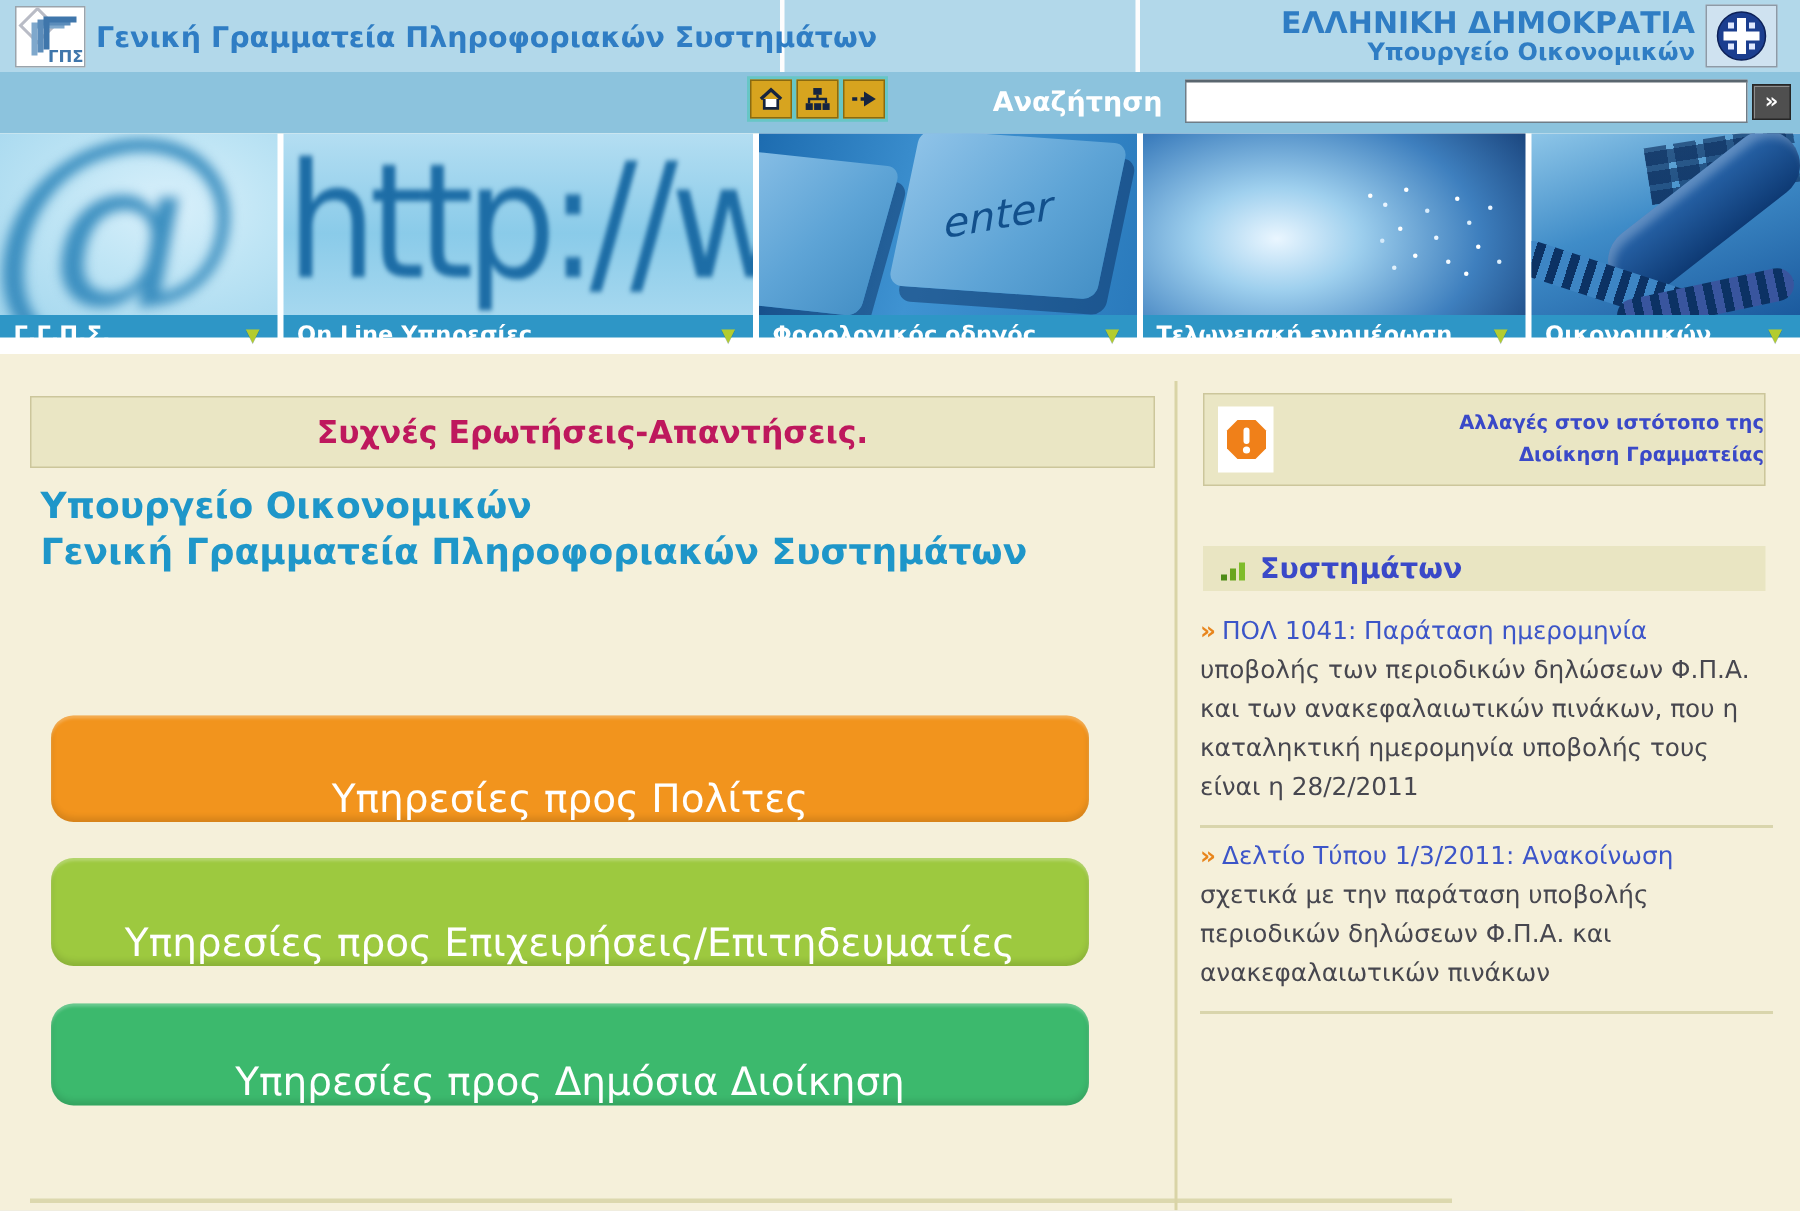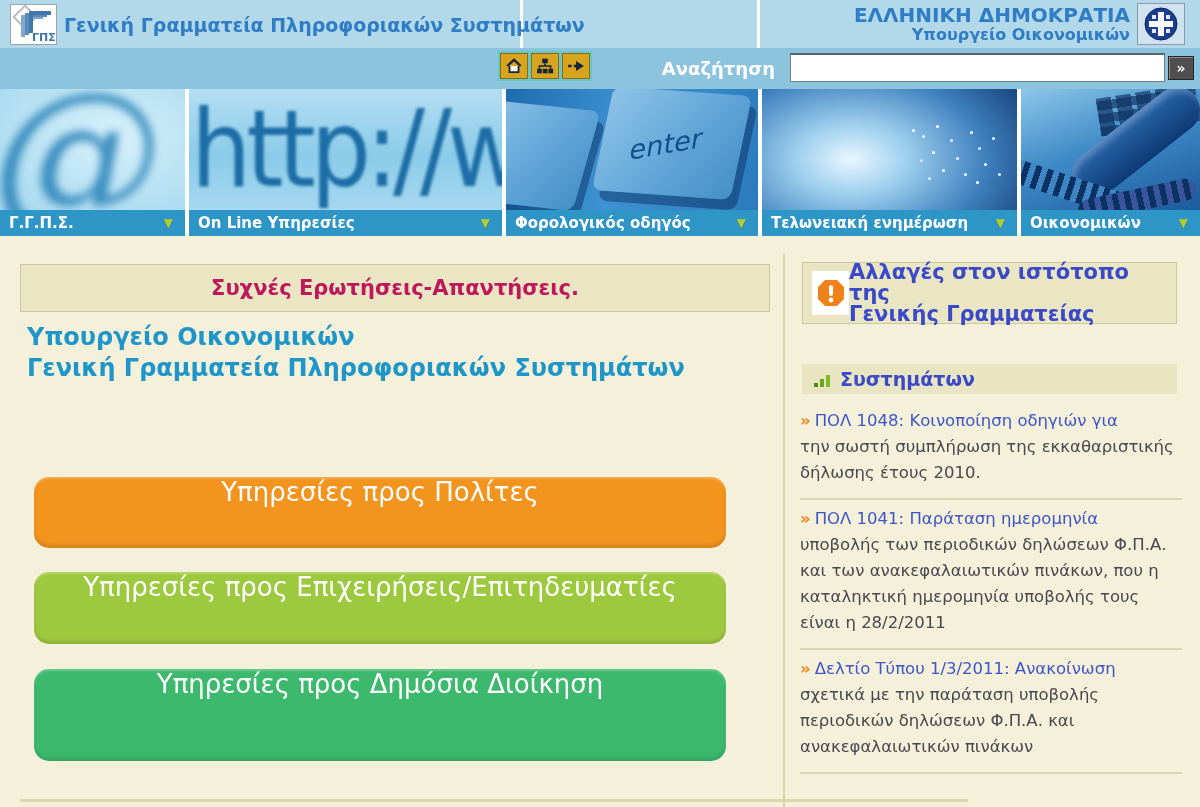--- a/index.html
+++ b/index.html
@@ -44,38 +44,38 @@
   .seg5 { left:1021px; width:179px; background:linear-gradient(160deg,#8ec6e8 0%, #3f8cc8 45%, #1b5a9e 100%); }
   .keypad { position:absolute; right:2px; top:2px; width:100px; height:38px; transform:rotate(-9deg);
     background-image:repeating-linear-gradient(90deg, rgba(13,48,96,.65) 0 15px, transparent 15px 20px),
                      repeating-linear-gradient(0deg, rgba(13,48,96,.65) 0 9px, transparent 9px 13px); }
   .handset { position:absolute; left:40px; top:30px; width:150px; height:46px; border-radius:24px; background:linear-gradient(180deg,#2a68ae,#0e3a74); transform:rotate(-38deg); box-shadow:inset 0 6px 6px rgba(255,255,255,.25); }
   .cord { position:absolute; left:-14px; top:88px; width:130px; height:24px; border-radius:12px; transform:rotate(18deg); background:repeating-linear-gradient(90deg,#0c3264 0 6px, #3d85c4 6px 12px); }
   .cord2 { position:absolute; left:56px; top:100px; width:120px; height:22px; border-radius:11px; transform:rotate(-12deg); background:repeating-linear-gradient(90deg,#0c3264 0 6px, #39559e 6px 12px); }
 
   
   .navbar { position:absolute; left:0; top:210px; width:1200px; height:26px; background:#ffffff; }
-  .nav-cell { position:absolute; top:0; height:26px; background:#2e96c6; color:#fff; font-weight:bold; font-size:15px; line-height:26px; padding-left:9px; cursor:pointer; }
+  .nav-cell { position:absolute; top:0; height:15px; background:#2e96c6; color:#fff; font-weight:bold; font-size:15px; line-height:26px; padding-left:9px; cursor:pointer; }
   .nav-cell .tri { position:absolute; right:12px; top:0; line-height:26px; font-size:12px; color:#b3cc2f; text-shadow:0 1px 0 rgba(0,60,90,.35); }
 
   
   .faq-box { position:absolute; left:20px; top:264px; width:750px; height:48px; background:#eae6c4; border:1px solid #ccc69b; display:flex; align-items:center; justify-content:center; }
   .faq-box a { color:#be185d; font-weight:bold; font-size:21px; text-decoration:none; cursor:pointer; }
   .main-heading { position:absolute; left:27px; top:322px; color:#1e96c9; font-size:24px; font-weight:bold; line-height:31px; }
-  .big-btn { position:absolute; left:34px; width:692px; border-radius:15px; display:flex; align-items:flex-start; justify-content:center; color:#fff; font-size:26px; cursor:pointer; box-shadow:inset 0 2px 2px rgba(255,255,255,.25), inset 0 -3px 4px rgba(0,0,0,.12); }
+  .big-btn { position:absolute; left:34px; width:692px; border-radius:15px; display:flex; align-items:flex-end; justify-content:center; color:#fff; font-size:26px; cursor:pointer; box-shadow:inset 0 2px 2px rgba(255,255,255,.25), inset 0 -3px 4px rgba(0,0,0,.12); }
   .btn1 { top:477px; height:71px; }
   .btn2 { top:572px; height:72px; }
-  .btn3 { top:669px; height:92px; }
+  .btn3 { top:669px; height:68px; }
   .left-bottom-rule { position:absolute; left:20px; top:799px; width:948px; height:3px; background:#dcd8ae; }
 
   
   .col-divider { position:absolute; left:783px; top:254px; width:2px; height:553px; background:#d9d4a6; }
   .alert-box { position:absolute; left:802px; top:262px; width:375px; height:62px; background:#eae6c4; border:1px solid #ccc69b; display:flex; align-items:center; }
   .alert-icon-box { width:37px; height:44px; background:#fff; margin-left:9px; display:flex; align-items:center; justify-content:center; flex:none; }
-  .alert-text { flex:1; text-align:left; font-weight:bold; font-size:21px; line-height:21px; color:#3a49c8; cursor:pointer; }
+  .alert-text { flex:1; text-align:right; font-weight:bold; font-size:13px; line-height:21px; color:#3a49c8; cursor:pointer; }
   .section-bar { position:absolute; left:802px; top:364px; width:375px; height:30px; background:#e9e5c2; display:flex; align-items:center; }
   .section-bar .chart-ic { margin-left:10px; flex:none; }
   .section-bar .ttl { margin-left:8px; font-size:19px; font-weight:bold; color:#3a49c8; }
   .news { position:absolute; left:800px; top:402px; width:382px; font-size:16.5px; line-height:26px; }
   .news-item { padding:6px 0 12px; border-bottom:2px solid #d9d5ac; }
   .news-item .b { color:#e8851c; font-weight:bold; margin-right:4px; }
   .news-item .lead { color:#3c55c8; text-decoration:none; cursor:pointer; }
   .news-item .rest { display:block; color:#47474f; }
 </style>
 </head>
@@ -217,39 +217,35 @@
   <div class="alert-box">
     <div class="alert-icon-box">
       <svg width="30" height="30" viewBox="0 0 30 30">
         <polygon points="9,2 21,2 28,9 28,21 21,28 9,28 2,21 2,9" fill="#f08019"></polygon>
         <rect x="13" y="7" width="4" height="11" rx="2" fill="#ffffff"></rect>
         <circle cx="15" cy="22" r="2.4" fill="#ffffff"></circle>
       </svg>
     </div>
     <div class="alert-text">
       <div>Αλλαγές στον ιστότοπο της</div>
-      <div>Γενικής Γραμματείας</div>
+      <div>Διοίκηση Γραμματείας</div>
     </div>
   </div>
 
   <div class="section-bar">
     <svg class="chart-ic" width="20" height="20" viewBox="0 0 20 20">
       <rect x="2" y="14" width="4" height="4" fill="#4e8c17"></rect>
       <rect x="8" y="10" width="4" height="8" fill="#6aa51e"></rect>
       <rect x="14" y="6" width="4" height="12" fill="#7fbc2a"></rect>
     </svg>
     <span class="ttl">Συστημάτων</span>
   </div>
 
   <div class="news">
     <div class="news-item">
-      <span class="b">»</span><a class="lead">ΠΟΛ 1048: Κοινοποίηση οδηγιών για</a>
-      <span class="rest">την σωστή συμπλήρωση της εκκαθαριστικής δήλωσης έτους 2010.</span>
-    </div>
-    <div class="news-item">
       <span class="b">»</span><a class="lead">ΠΟΛ 1041: Παράταση ημερομηνία</a>
       <span class="rest">υποβολής των περιοδικών δηλώσεων Φ.Π.Α. και των ανακεφαλαιωτικών πινάκων, που η καταληκτική ημερομηνία υποβολής τους είναι η 28/2/2011</span>
     </div>
     <div class="news-item">
       <span class="b">»</span><a class="lead">Δελτίο Τύπου 1/3/2011: Ανακοίνωση</a>
       <span class="rest">σχετικά με την παράταση υποβολής περιοδικών δηλώσεων Φ.Π.Α. και ανακεφαλαιωτικών πινάκων</span>
     </div>
   </div>
 
 </div>

